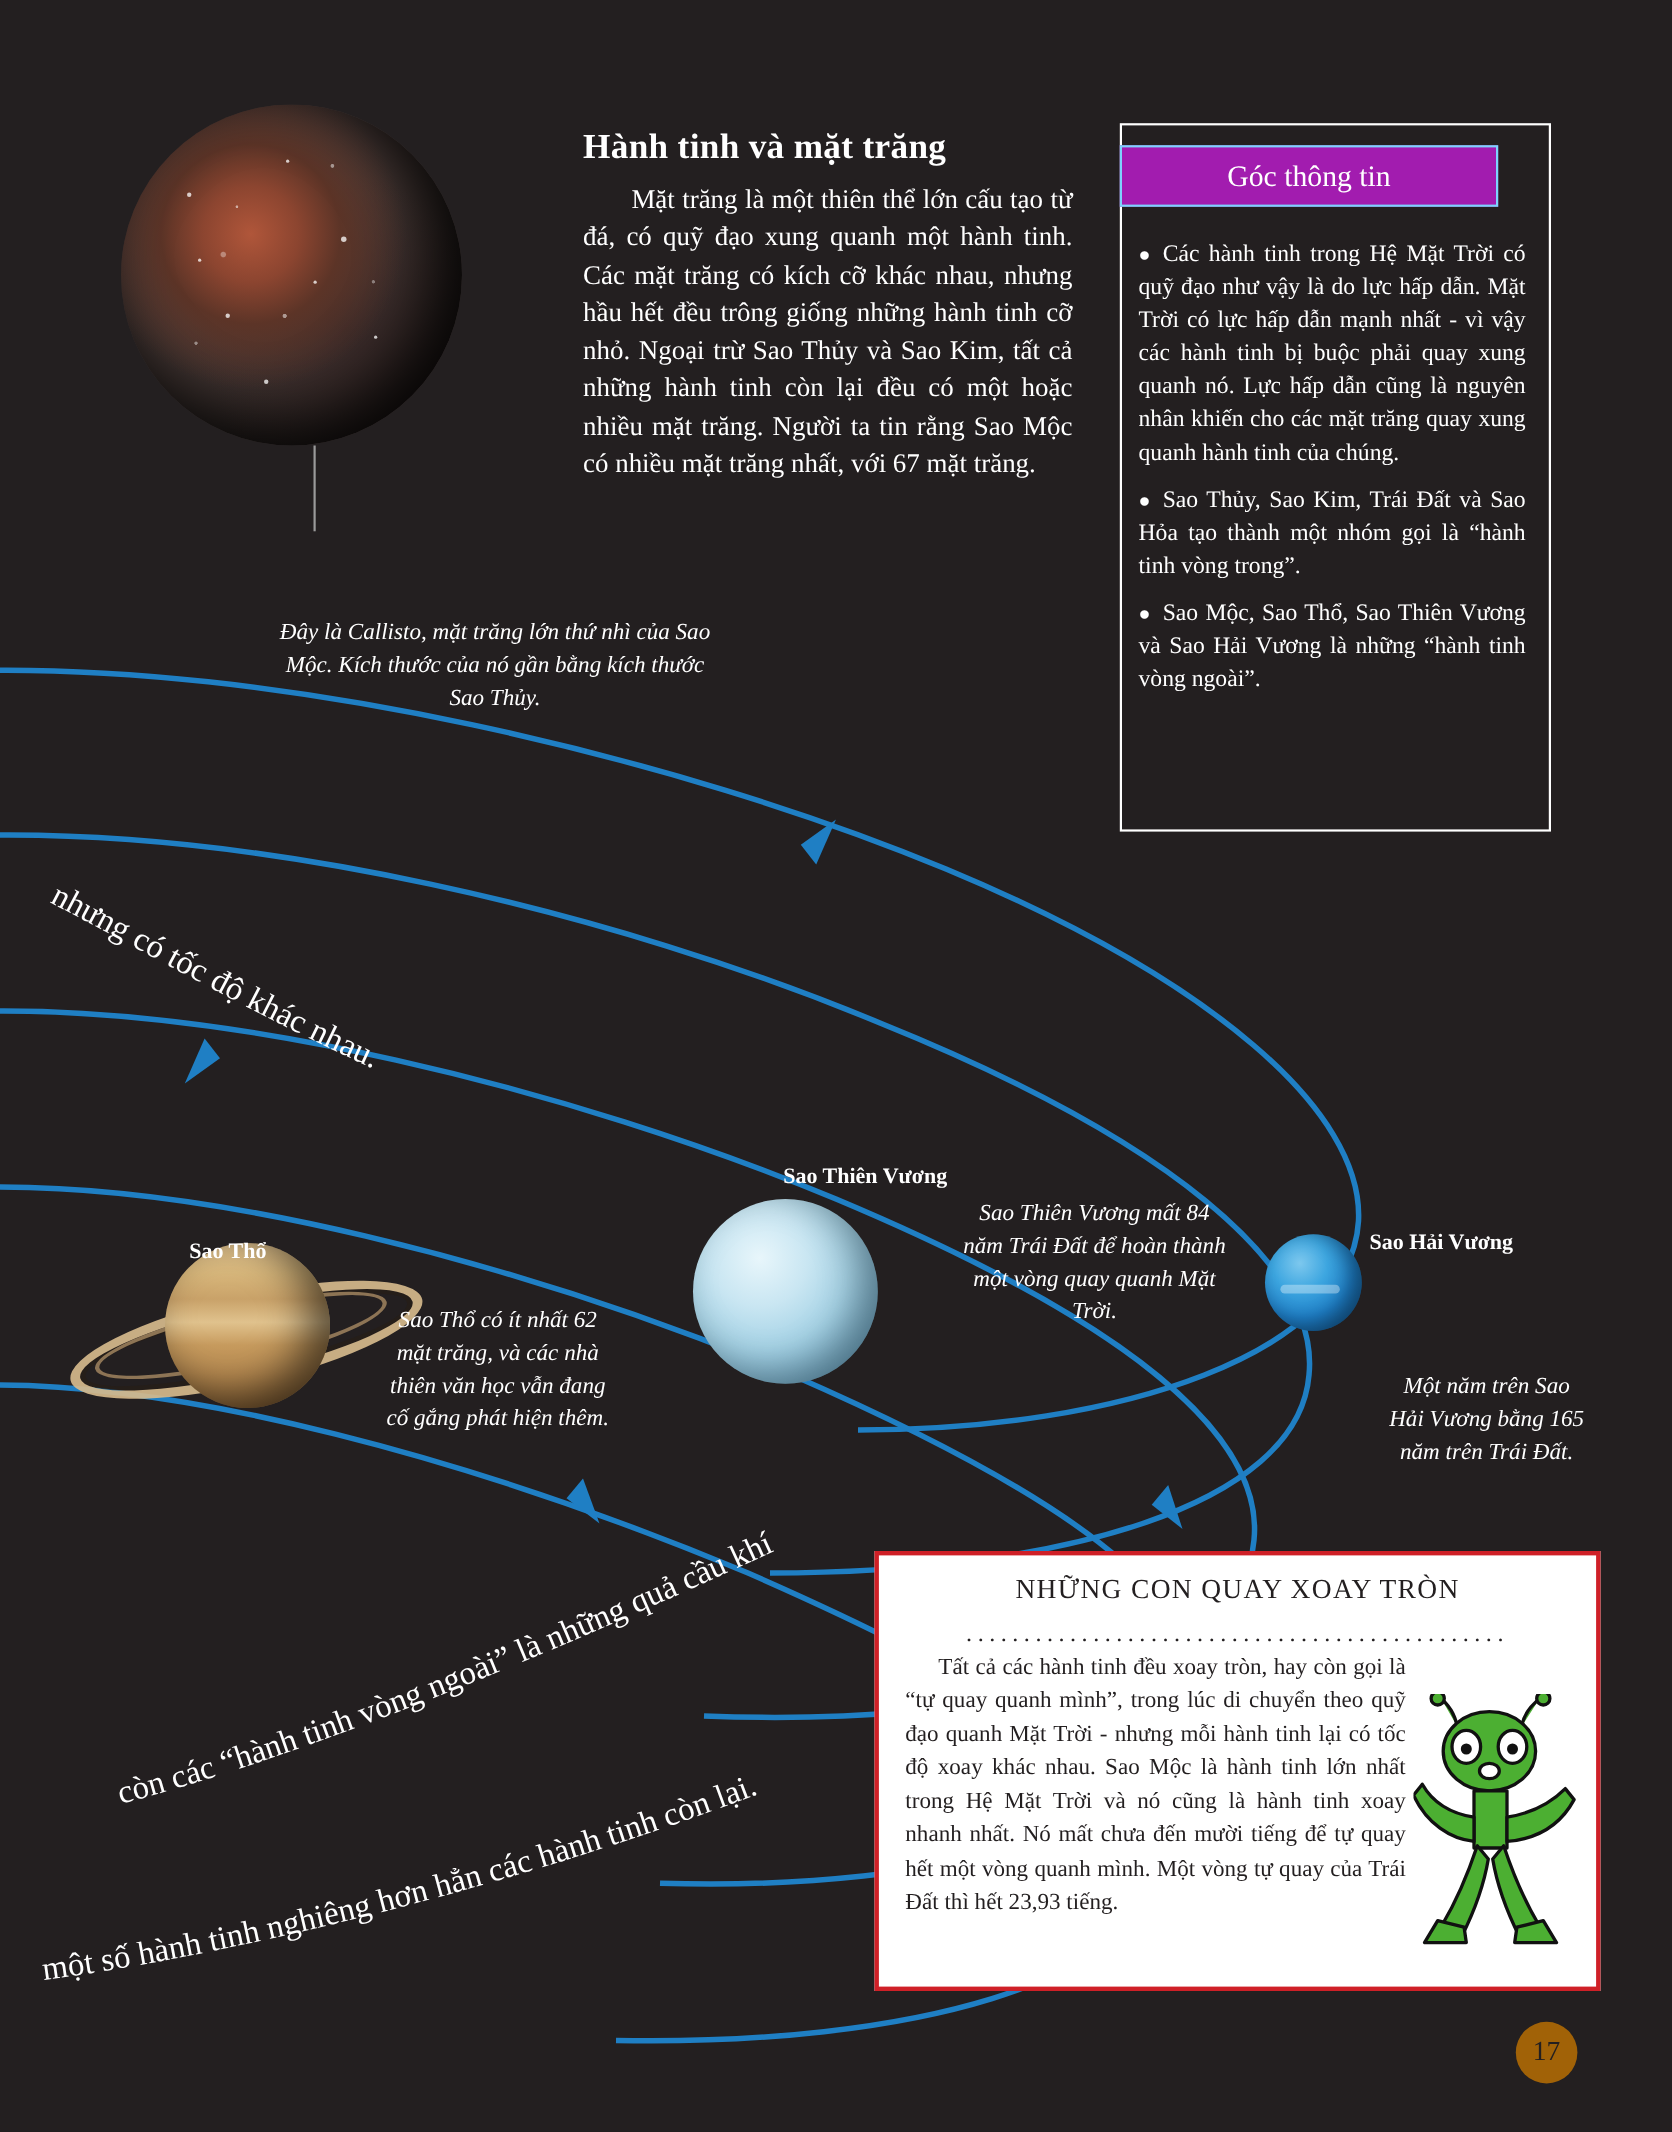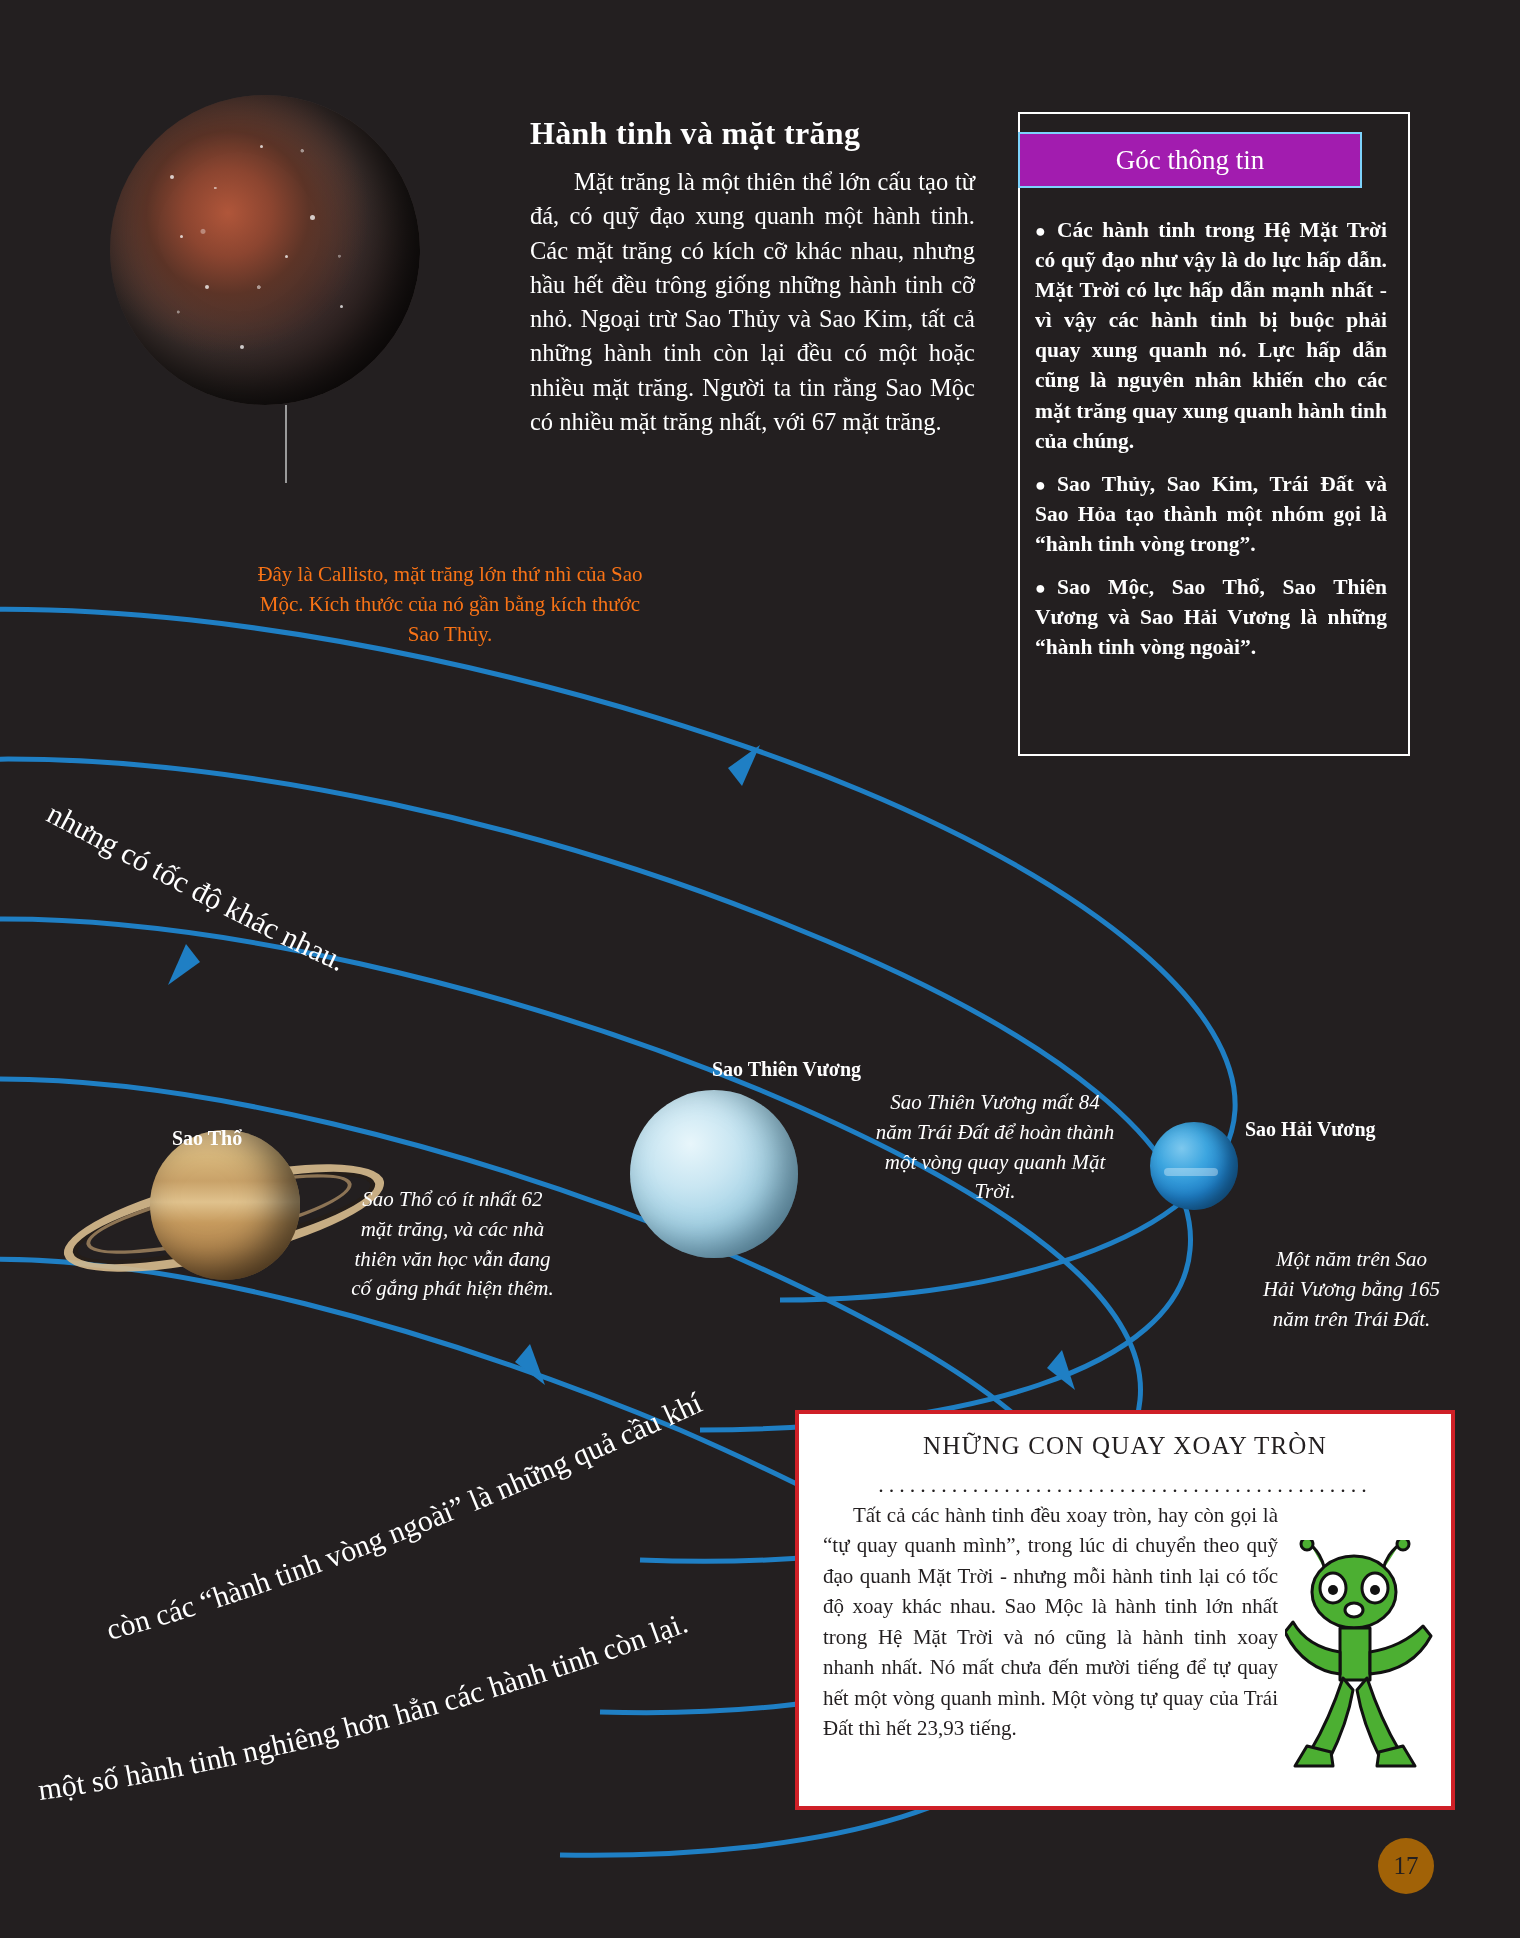--- a/index.html
+++ b/index.html
@@ -32,21 +32,21 @@
       radial-gradient(circle at 40% 36%, #6e5a52 0%, #4a3b38 40%, #2b2422 70%, #15100f 100%);
     box-shadow:inset -26px -18px 60px rgba(0,0,0,0.85);
   }
   .callisto .speck{position:absolute;border-radius:50%;background:#ffffff;opacity:.75;}
 
   .callisto-line{
     position:absolute;left:285px;top:405px;width:2px;height:78px;background:#9a9a9a;
   }
   .callisto-caption{
     position:absolute;left:250px;top:560px;width:400px;
-    font-size:21px;line-height:1.42;text-align:center;color:#f97316;
+    font-style:italic;font-size:21px;line-height:1.42;text-align:center;color:#ffffff;
   }
 
   
   .headline{
     position:absolute;left:530px;top:115px;width:470px;
     font-size:32px;font-weight:bold;letter-spacing:.3px;
   }
   .intro{
     position:absolute;left:530px;top:165px;width:445px;
     font-size:24.5px;line-height:1.40;text-align:justify;
@@ -61,21 +61,21 @@
   .infobox-title{
     position:absolute;left:1018px;top:132px;width:344px;height:56px;
     background:#a21caf;border:2px solid #7dd3fc;box-sizing:border-box;
     display:flex;align-items:center;justify-content:center;
     font-size:27px;color:#ffffff;
   }
   .infobox-body{
     position:absolute;left:1035px;top:215px;width:352px;
     font-size:21.5px;line-height:1.40;text-align:justify;
   }
-  .infobox-body p{margin:0 0 13px 0;font-weight:bold;}
+  .infobox-body p{margin:0 0 13px 0;}
   .bullet{display:inline-block;width:22px;}
   .bullet b{font-size:18px;}
 
   
   .curvetext{position:absolute;left:0;top:0;width:1520px;height:1938px;pointer-events:none;}
   .curvetext text{fill:#ffffff;font-family:"Liberation Serif",serif;font-size:30px;}
 
   
   .saturn-wrap{position:absolute;left:55px;top:1100px;width:320px;height:220px;}
   .saturn-body{

